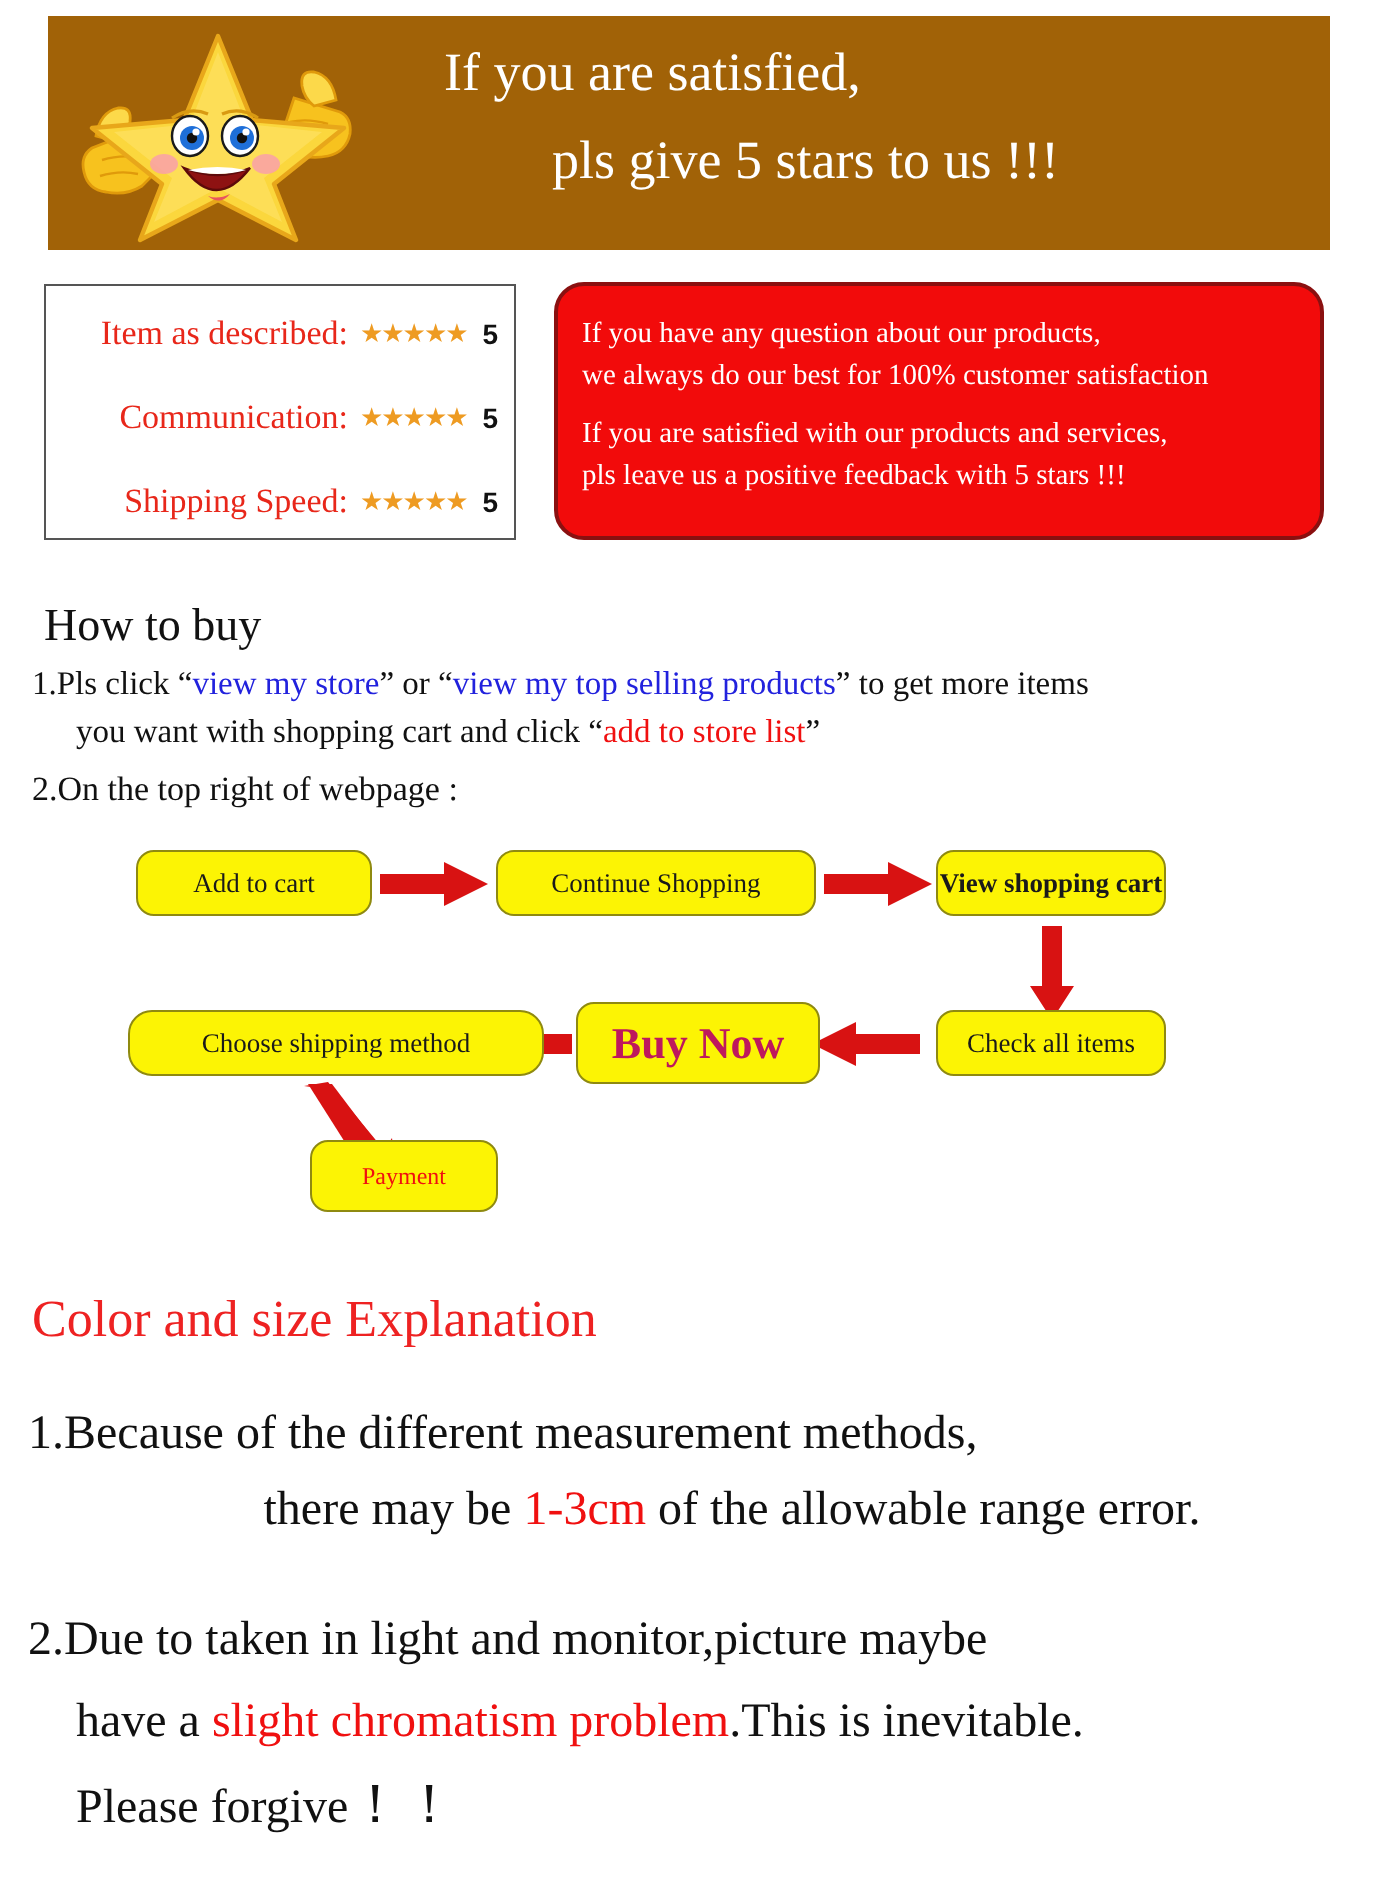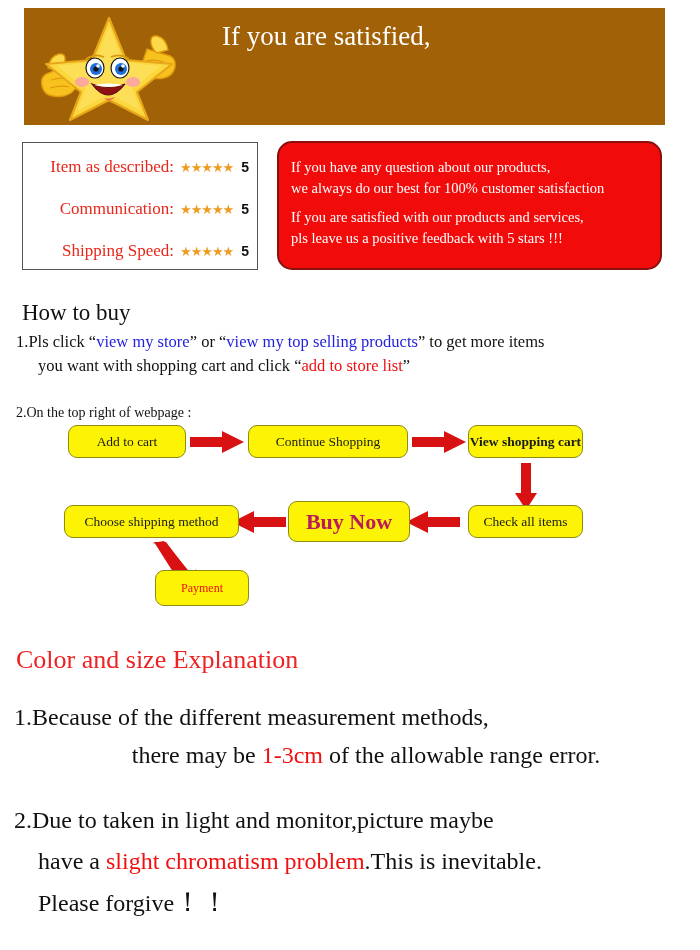--- a/index.html
+++ b/index.html
@@ -55,21 +55,21 @@
   
   .howto-title{
     position:absolute;left:22px;top:300px;font-size:23px;color:#111111;
   }
   .howto-1{
     position:absolute;left:16px;top:330px;width:670px;
     font-size:16.5px;line-height:24px;color:#111111;
   }
   .howto-1 .l2{display:block;padding-left:22px;}
   .howto-2{
-    position:absolute;left:16px;top:405px;font-size:14px;color:#111111;
+    position:absolute;left:16px;top:385px;font-size:17px;color:#111111;
   }
   .blue{color:#2222DD;}
   .red{color:#F01010;}
 
   
   .flow{position:absolute;left:0;top:415px;width:700px;height:205px;padding-left:40px;}
   .fbox{
     position:absolute;background:#FCF404;border:1.5px solid #8f8a10;
     border-radius:9px;box-sizing:border-box;
     display:flex;align-items:center;justify-content:center;
@@ -133,20 +133,21 @@
 
       <ellipse cx="48" cy="70" rx="7" ry="5" fill="#F9A0A8" opacity="0.85"></ellipse>
       <ellipse cx="99" cy="70" rx="7" ry="5" fill="#F9A0A8" opacity="0.85"></ellipse>
 
       <path d="M58 72 q16 22 33 0 q-16 7 -33 0 Z" fill="#8E1212" stroke="#5d0a0a" stroke-width="1.2"></path>
       <path d="M60 73 q15 4 29 0 q-14 -3 -29 0 Z" fill="#ffffff"></path>
       <path d="M70 86 q6 5 11 -1 q-6 3 -11 1 Z" fill="#E8555F"></path>
     </svg>
     <div class="banner-text">
       <span class="banner-line1">If you are satisfied,</span>
+      <span class="banner-line2">pls give 5 stars to us !!!</span>
     </div>
   </div>
 
   <div class="ratings-box">
     <div class="rating-row">
       <span class="rating-label">Item as described:</span>
       <span class="stars">★★★★★</span>
       <span class="rating-value">5</span>
     </div>
     <div class="rating-row">
@@ -204,21 +205,21 @@
     </div>
     <svg class="arrow" style="left:406px;top:96px;" width="56" height="22">
       <path d="M54 6 L22 6 L22 0 L0 11 L22 22 L22 16 L54 16 Z" fill="#D81212"></path>
     </svg>
     <div class="fbox big" style="left:288px;top:86px;width:122px;height:41px;">
       <span>Buy Now</span>
     </div>
     <svg class="arrow" style="left:232px;top:96px;" width="56" height="22">
       <path d="M54 6 L22 6 L22 0 L0 11 L22 22 L22 16 L54 16 Z" fill="#D81212"></path>
     </svg>
-    <div class="fbox" style="left:64px;top:90px;width:175px;height:33px;">
+    <div class="fbox" style="left:64px;top:90px;width:208px;height:33px;border-radius:12px;">
       <span>Choose shipping method</span>
     </div>
 
     <svg class="arrow" style="left:150px;top:126px;" width="52" height="44">
       <path d="M2 2 L14 0 L42 34 L46 28 L48 44 L32 41 L37 36 L9 3 Z" fill="#D81212"></path>
       <path d="M4 1 L16 1 L44 38 L30 42 Z" fill="#D81212"></path>
     </svg>
 
     <div class="fbox pay" style="left:155px;top:155px;width:94px;height:36px;">
       <span>Payment</span>

